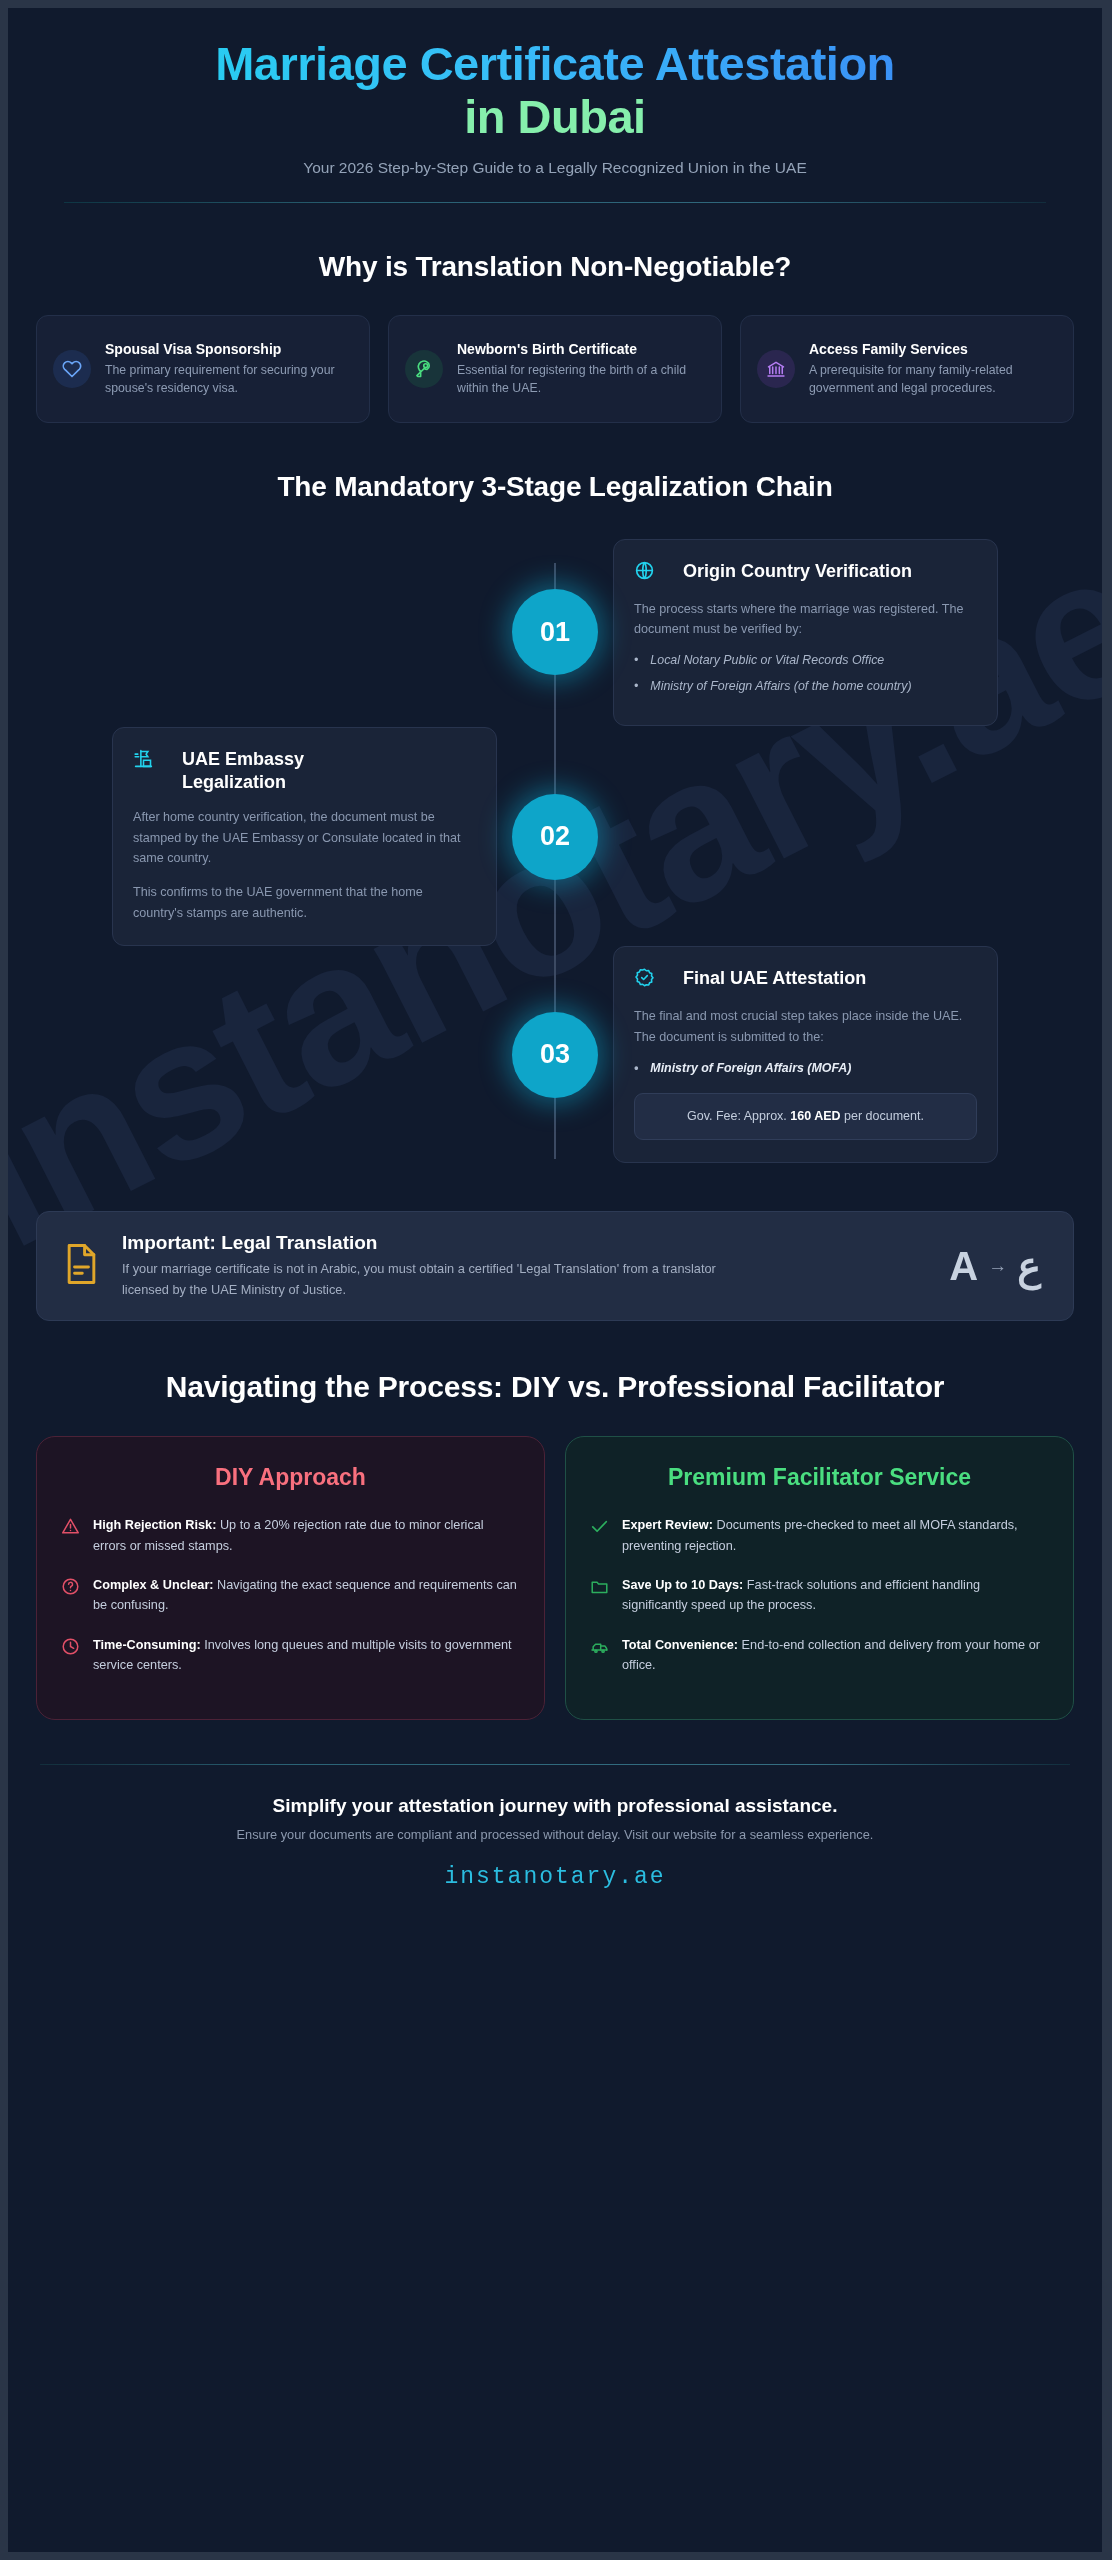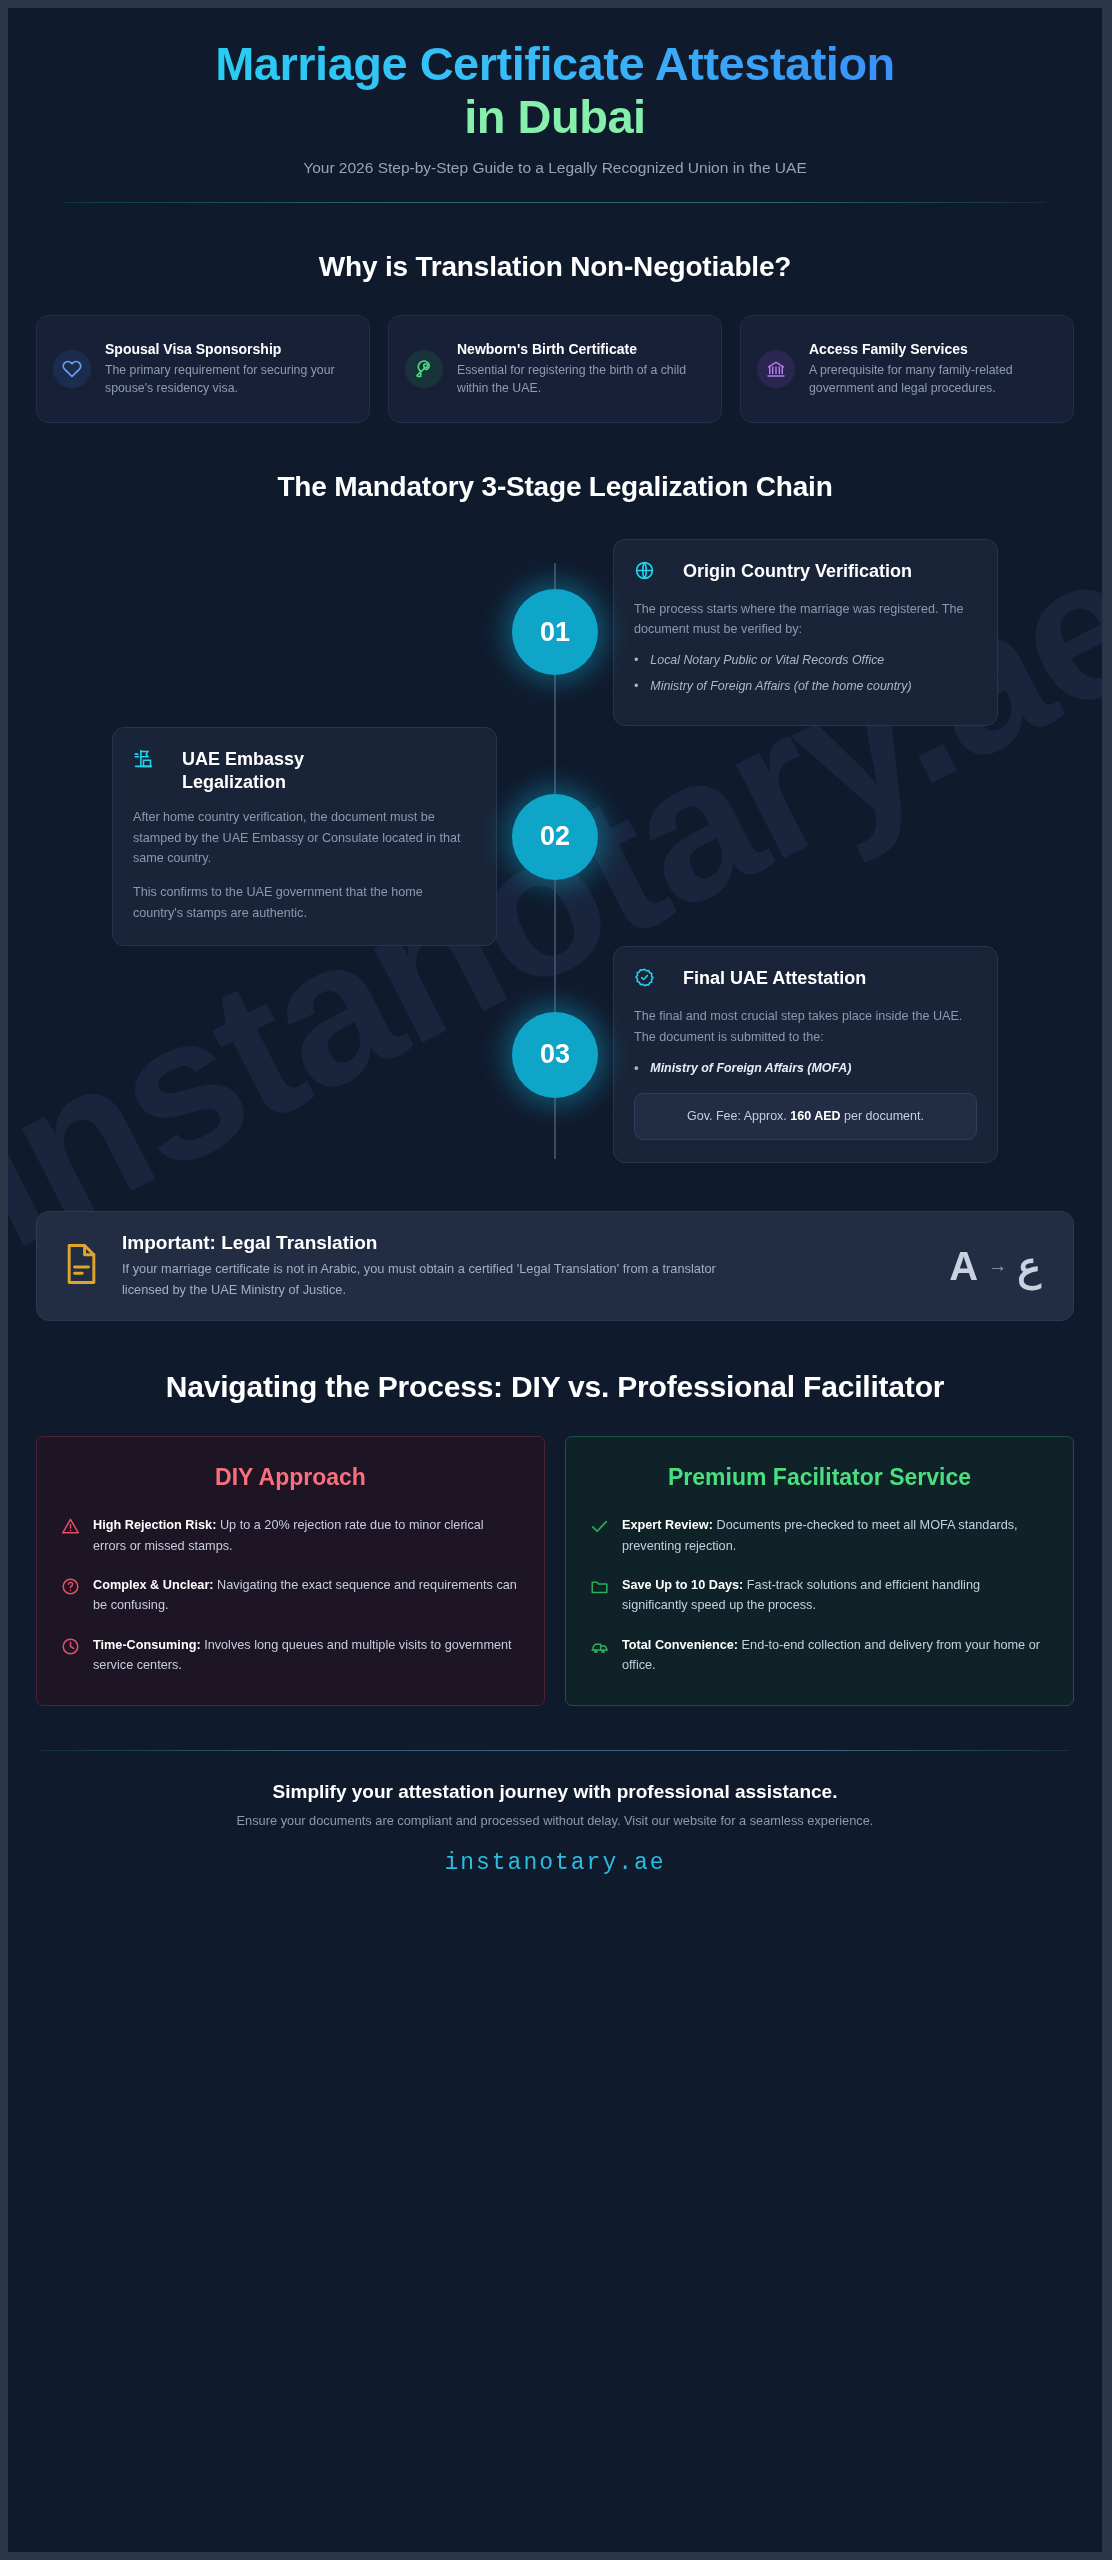--- a/index.html
+++ b/index.html
@@ -174,21 +174,21 @@
   .trans p { color:#a3aec2; font-size:12.8px; line-height:1.6; max-width:620px; }
   .trans .ar {
     display:flex; align-items:center; gap:10px;
     color:#c8d2e0; font-size:40px; font-weight:700;
     padding-right:6px;
   }
   .trans .ar .arrow { font-size:19px; color:#97a3b8; }
 
   
   .compare { display:flex; gap:20px; margin-top:30px; }
-  .ccard { flex:1; border-radius:7px; padding:26px 24px 30px; }
+  .ccard { flex:1; border-radius:19px; padding:26px 24px 44px; }
   .ccard.diy { background:#1d1424; border:1px solid #4c2237; }
   .ccard.pro { background:#0f2227; border:1px solid #1f5046; }
   .ccard h3 {
     text-align:center; font-size:23px; font-weight:800; line-height:1.25;
     margin-bottom:24px;
   }
   .ccard.diy h3 { color:#f8707e; }
   .ccard.pro h3 { color:#4ade80; }
   .citem { display:flex; gap:13px; margin-bottom:19px; }
   .citem:last-child { margin-bottom:0; }

